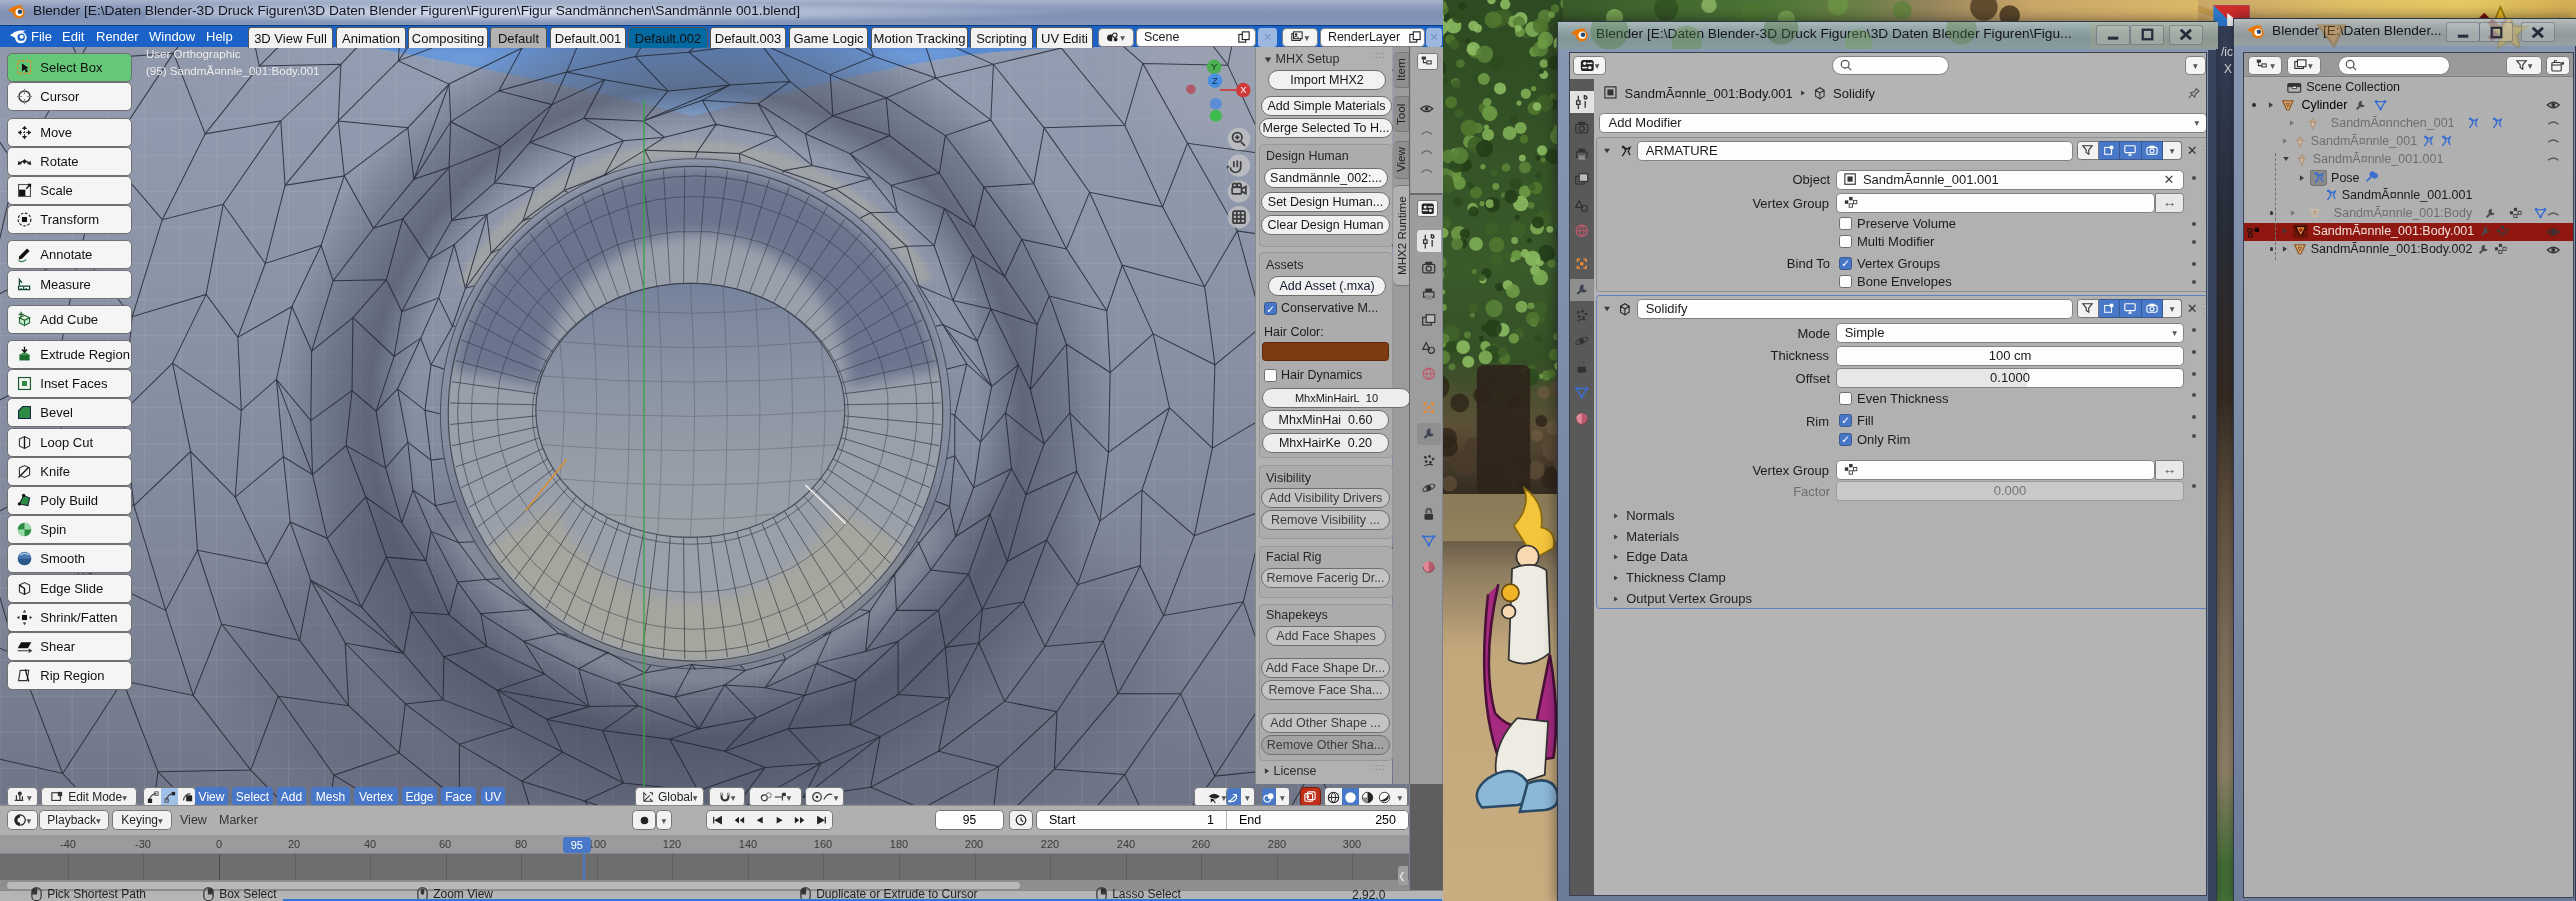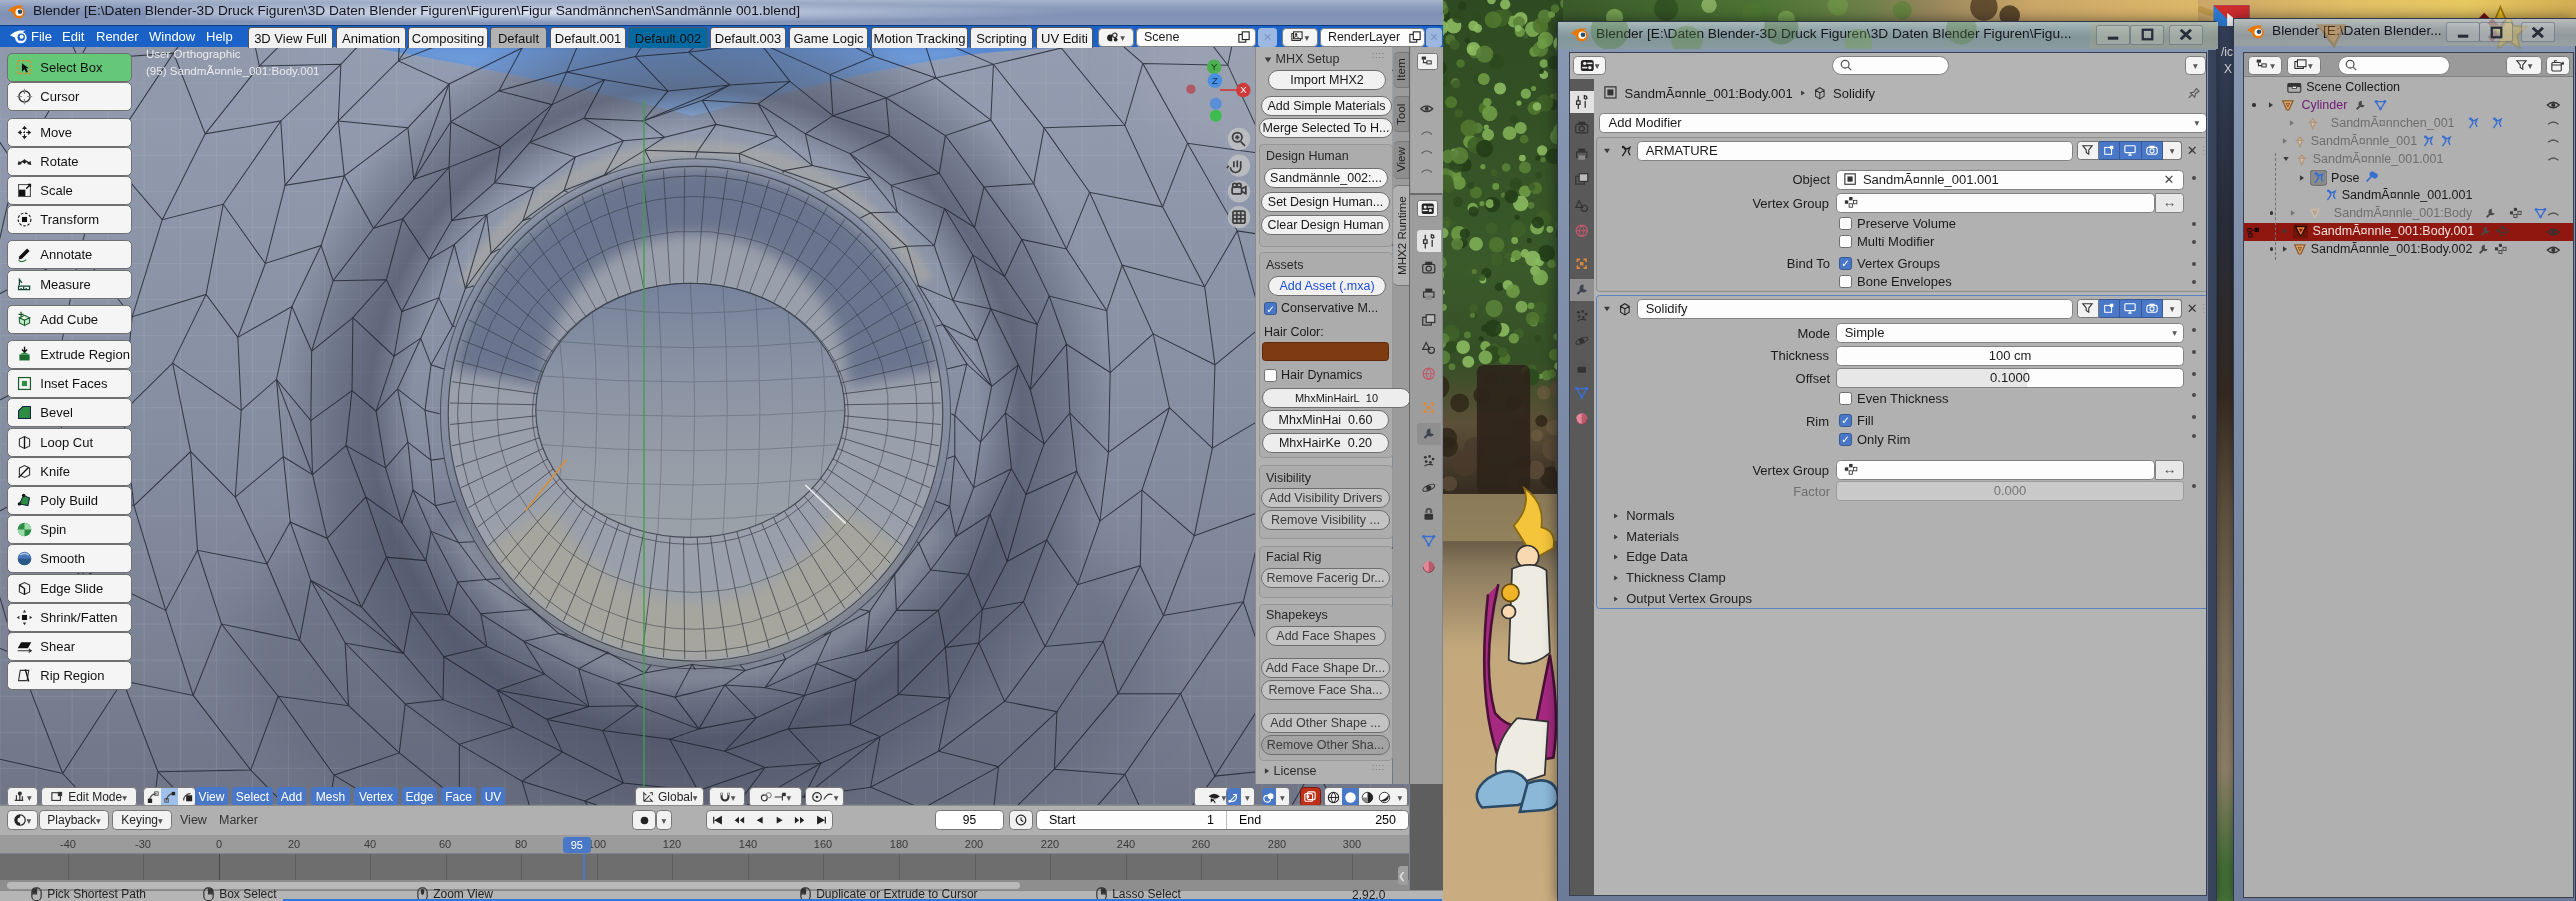--- a/index.html
+++ b/index.html
@@ -856,21 +856,21 @@
     <div class="a" style="left:1268px;top:70px;width:118px;height:20px;background:#f1f1f1;border:0.9px solid #6f6f6f;border-radius:10.3px;display:flex;align-items:center;justify-content:center;font-size:12.5px;color:#161616">Import MHX2</div>
     <div class="a" style="left:1261px;top:96px;width:131px;height:20px;background:#f1f1f1;border:0.9px solid #6f6f6f;border-radius:10.3px;display:flex;align-items:center;justify-content:center;font-size:12.5px;color:#161616">Add Simple Materials</div>
     <div class="a" style="left:1259px;top:118px;width:134px;height:20px;background:#f1f1f1;border:0.9px solid #6f6f6f;border-radius:10.3px;display:flex;align-items:center;justify-content:center;font-size:12.5px;color:#161616">Merge Selected To H...</div>
     <div class="sect" style="left:1259px;top:144px;width:134px;height:103px"></div>
     <div class="lbl" style="left:1266px;top:149px;font-size:12.5px;color:#282828">Design Human</div>
     <div class="a" style="left:1264px;top:168px;width:124px;height:20px;background:#f5f5f5;border:0.9px solid #6f6f6f;border-radius:10.3px;display:flex;align-items:center;justify-content:center;font-size:12.5px;color:#161616">Sandmännle_002:...</div>
     <div class="a" style="left:1261px;top:192px;width:129px;height:20px;background:#f1f1f1;border:0.9px solid #6f6f6f;border-radius:10.3px;display:flex;align-items:center;justify-content:center;font-size:12.5px;color:#161616">Set Design Human...</div>
     <div class="a" style="left:1261px;top:215px;width:129px;height:20px;background:#f1f1f1;border:0.9px solid #6f6f6f;border-radius:10.3px;display:flex;align-items:center;justify-content:center;font-size:12.5px;color:#161616">Clear Design Human</div>
     <div class="sect" style="left:1259px;top:252px;width:134px;height:206px"></div>
     <div class="lbl" style="left:1266px;top:258px;font-size:12.5px;color:#282828">Assets</div>
-    <div class="a" style="left:1268px;top:276px;width:118px;height:20px;background:#f1f1f1;border:0.9px solid #6f6f6f;border-radius:10.3px;display:flex;align-items:center;justify-content:center;font-size:12.5px;color:#1d4ed8">Add Asset (.mxa)</div>
+    <div class="a" style="left:1268px;top:276px;width:118px;height:20px;background:#f1f1f1;border:0.9px solid #6f6f6f;border-radius:10.3px;display:flex;align-items:center;justify-content:center;font-size:12.5px;color:#0f172a">Add Asset (.mxa)</div>
     <div class="chkon" style="left:1264px;top:302px">✓</div>
     <div class="lbl" style="left:1281px;top:301px;font-size:12.5px">Conservative M...</div>
     <div class="lbl" style="left:1264px;top:325px;font-size:12.5px">Hair Color:</div>
     <div class="a" style="left:1262px;top:342px;width:127px;height:19px;background:#7e3a11;border:0.9px solid #5c2a0a;border-radius:3.4px"></div>
     <div class="chk" style="left:1264px;top:369px"></div>
     <div class="lbl" style="left:1281px;top:368px;font-size:12.5px">Hair Dynamics</div>
     <div class="a" style="left:1262px;top:388px;width:149px;height:20px;background:#ededed;border:0.9px solid #6f6f6f;border-radius:10.3px;display:flex;align-items:center;justify-content:center;font-size:11px;color:#161616">MhxMinHairL&nbsp;&nbsp;10</div>
     <div class="a" style="left:1262px;top:410px;width:127px;height:20px;background:#ededed;border:0.9px solid #6f6f6f;border-radius:10.3px;display:flex;align-items:center;justify-content:center;font-size:12.5px;color:#161616">MhxMinHai&nbsp;&nbsp;0.60</div>
     <div class="a" style="left:1262px;top:433px;width:127px;height:20px;background:#ededed;border:0.9px solid #6f6f6f;border-radius:10.3px;display:flex;align-items:center;justify-content:center;font-size:12.5px;color:#161616">MhxHairKe&nbsp;&nbsp;0.20</div>
     <div class="sect" style="left:1259px;top:465px;width:134px;height:74px"></div>
@@ -1716,21 +1716,21 @@
       <div class="a" style="left:20.6px;top:27px;display:flex;align-items:center;gap:4.3px;font-size:12.5px;color:#1a1a1a">
         <span style="width:3.4px;margin-right:5.2px"></span>
         <span style="width:6px"></span>
         <svg width="14.6" height="13" viewBox="0 0 17 15">
           <rect x="1" y="3" width="15" height="10" rx="1.5" fill="none" stroke="#333" stroke-width="1.3"></rect>
           <rect x="1" y="3" width="15" height="4" fill="#333"></rect>
           <rect x="6" y="6" width="5" height="2.5" fill="#fff" stroke="#333"></rect>
         </svg>
         <span>Scene Collection</span>
       </div>
-      <div class="a" style="left:8.6px;top:45px;display:flex;align-items:center;gap:7px;font-size:12.5px;color:#701a75">
+      <div class="a" style="left:8.6px;top:45px;display:flex;align-items:center;gap:7px;font-size:12.5px;color:#000000">
         <span style="width:3.4px;height:3.4px;background:#333;border-radius:50%;margin-right:5.2px"></span>
         <span class="tri-r" style="transform:scale(.68)"></span>
         <svg width="13.7" height="13" viewBox="0 0 16 15">
           <path d="M 2 2 h 12 l -4.5 10 q -1.5 2 -3 0 z" fill="#eab27e" stroke="#8a5a28" stroke-width="1.5"></path>
           <path d="M 6 5 h 4 l -2 4 z" fill="none" stroke="#8a5a28" stroke-width="1.2"></path>
         </svg>
         <span>Cylinder</span>
         <svg width="13" height="12" viewBox="0 0 15 14">
           <path d="M 9 2 a 3.8 3.8 0 1 0 3.4 5.4 l -3.4 -0.8 z" fill="#4a4a4a"></path>
           <path d="M 7.5 7.5 l -4.5 4.5" stroke="#4a4a4a" stroke-width="2.2"></path>

